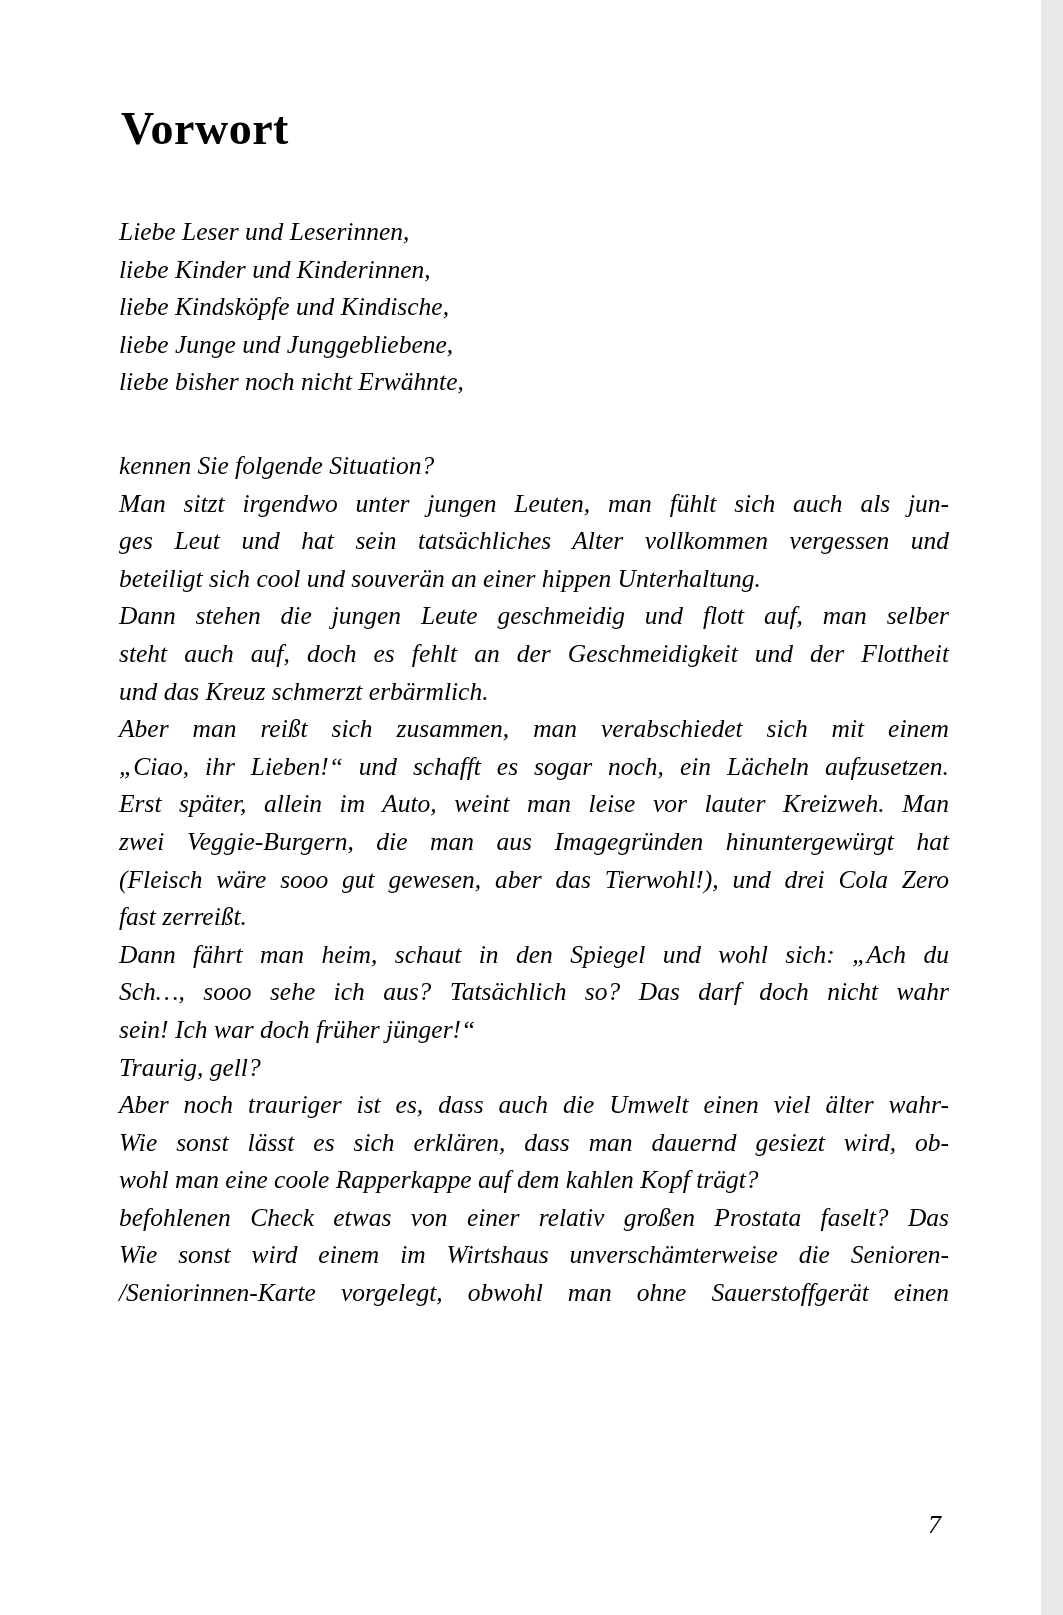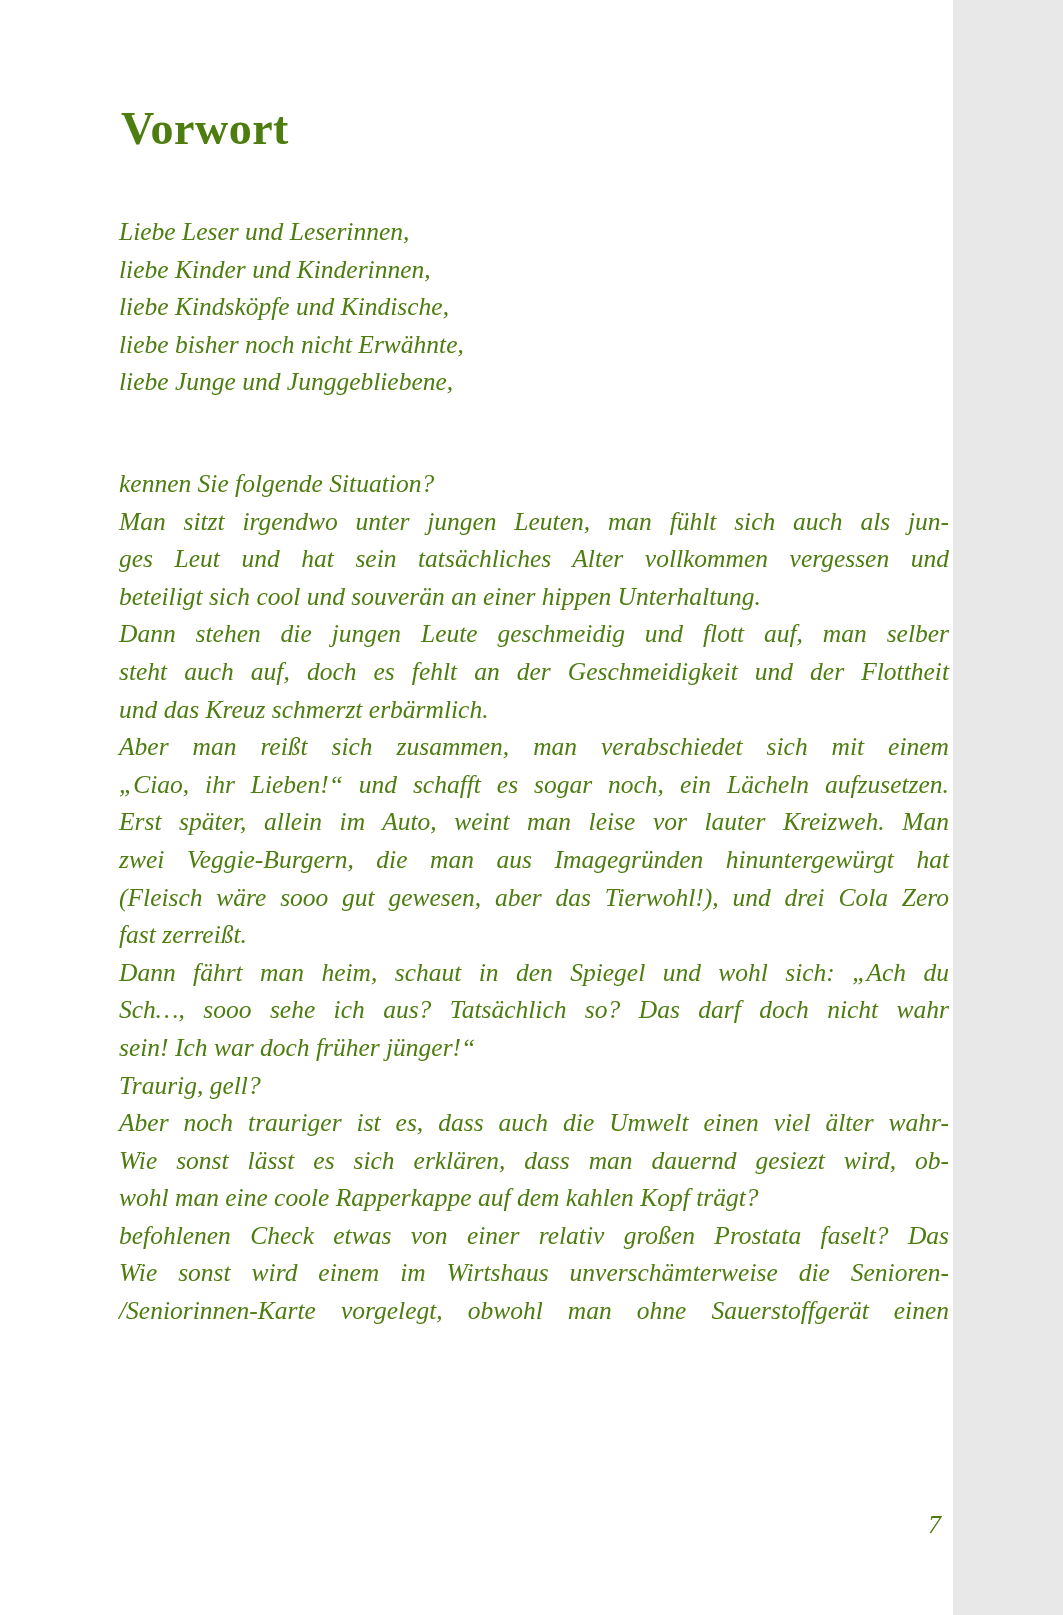--- a/index.html
+++ b/index.html
@@ -2,26 +2,26 @@
 <html><head>
 <meta charset="utf-8">
 <style>
   html, body {
     margin: 0;
     padding: 0;
     background: #e8e8e8;
   }
   .page {
     position: relative;
-    width: 953px;
+    width: 1041px;
     height: 1615px;
     background: #ffffff;
     overflow: hidden;
     font-family: "Liberation Serif", "DejaVu Serif", serif;
-    color: #4d7c0f;
+    color: #000000;
   }
   .heading {
     position: absolute;
     left: 121px;
     top: 106px;
     margin: 0;
     font-size: 46px;
     line-height: 46px;
     font-weight: 700;
     letter-spacing: 0.5px;
@@ -37,21 +37,20 @@
     line-height: 37.6px;
   }
   .bodytext {
     position: absolute;
     left: 119px;
     top: 447px;
     width: 830px;
     font-style: italic;
     font-size: 25.5px;
     line-height: 37.6px;
-    margin-top: 18px;
   }
   .ln {
     min-height: 37.6px;
     white-space: normal;
   }
   
   .j {
     text-align: justify;
     text-align-last: justify;
   }
@@ -70,22 +69,22 @@
 <body>
 
 <div class="page">
 
   <h1 class="heading">Vorwort</h1>
 
   <div class="greeting">
     <div class="ln">Liebe Leser und Leserinnen,</div>
     <div class="ln">liebe Kinder und Kinderinnen,</div>
     <div class="ln">liebe Kindsköpfe und Kindische,</div>
+    <div class="ln">liebe Junge und Junggebliebene,</div>
     <div class="ln">liebe bisher noch nicht Erwähnte,</div>
-    <div class="ln">liebe Junge und Junggebliebene,</div>
   </div>
 
   <div class="bodytext">
     <div class="ln">kennen Sie folgende Situation?</div>
     <div class="ln j">Man sitzt irgendwo unter jungen Leuten, man fühlt sich auch als jun-</div>
     <div class="ln j">ges Leut und hat sein tatsächliches Alter vollkommen vergessen und</div>
     <div class="ln">beteiligt sich cool und souverän an einer hippen Unterhaltung.</div>
     <div class="ln j">Dann stehen die jungen Leute geschmeidig und flott auf, man selber</div>
     <div class="ln j">steht auch auf, doch es fehlt an der Geschmeidigkeit und der Flottheit</div>
     <div class="ln">und das Kreuz schmerzt erbärmlich.</div>

